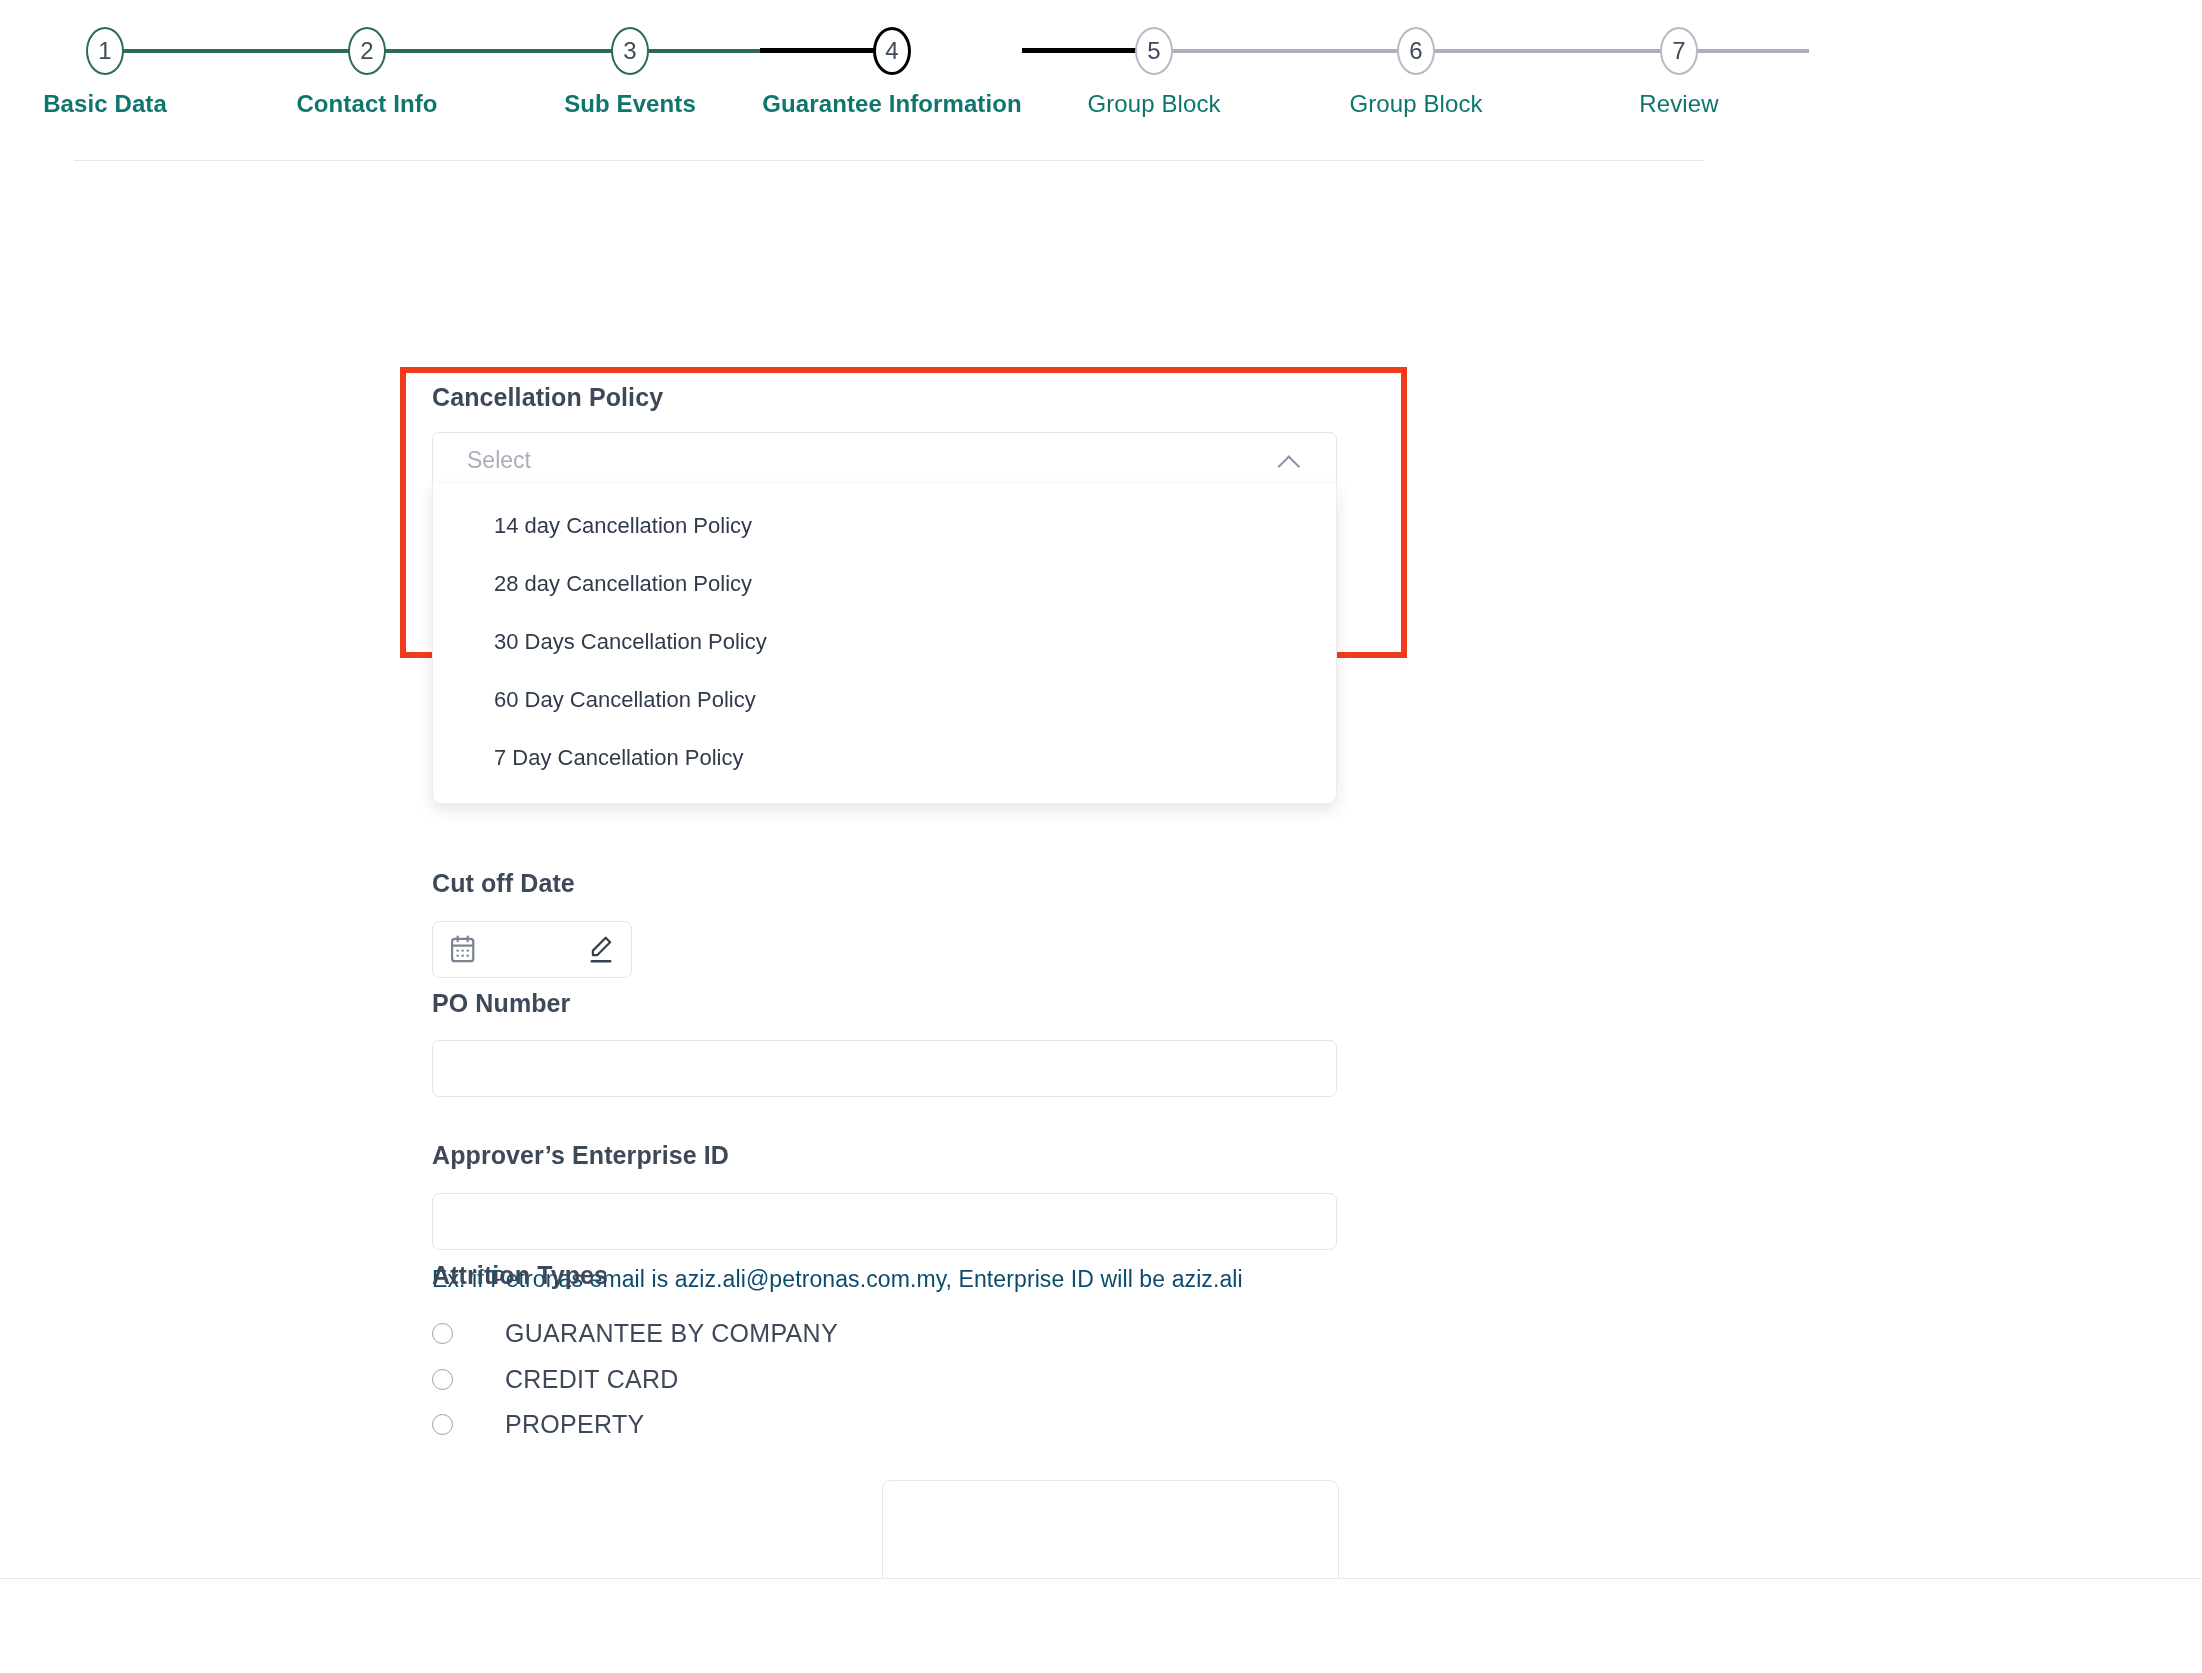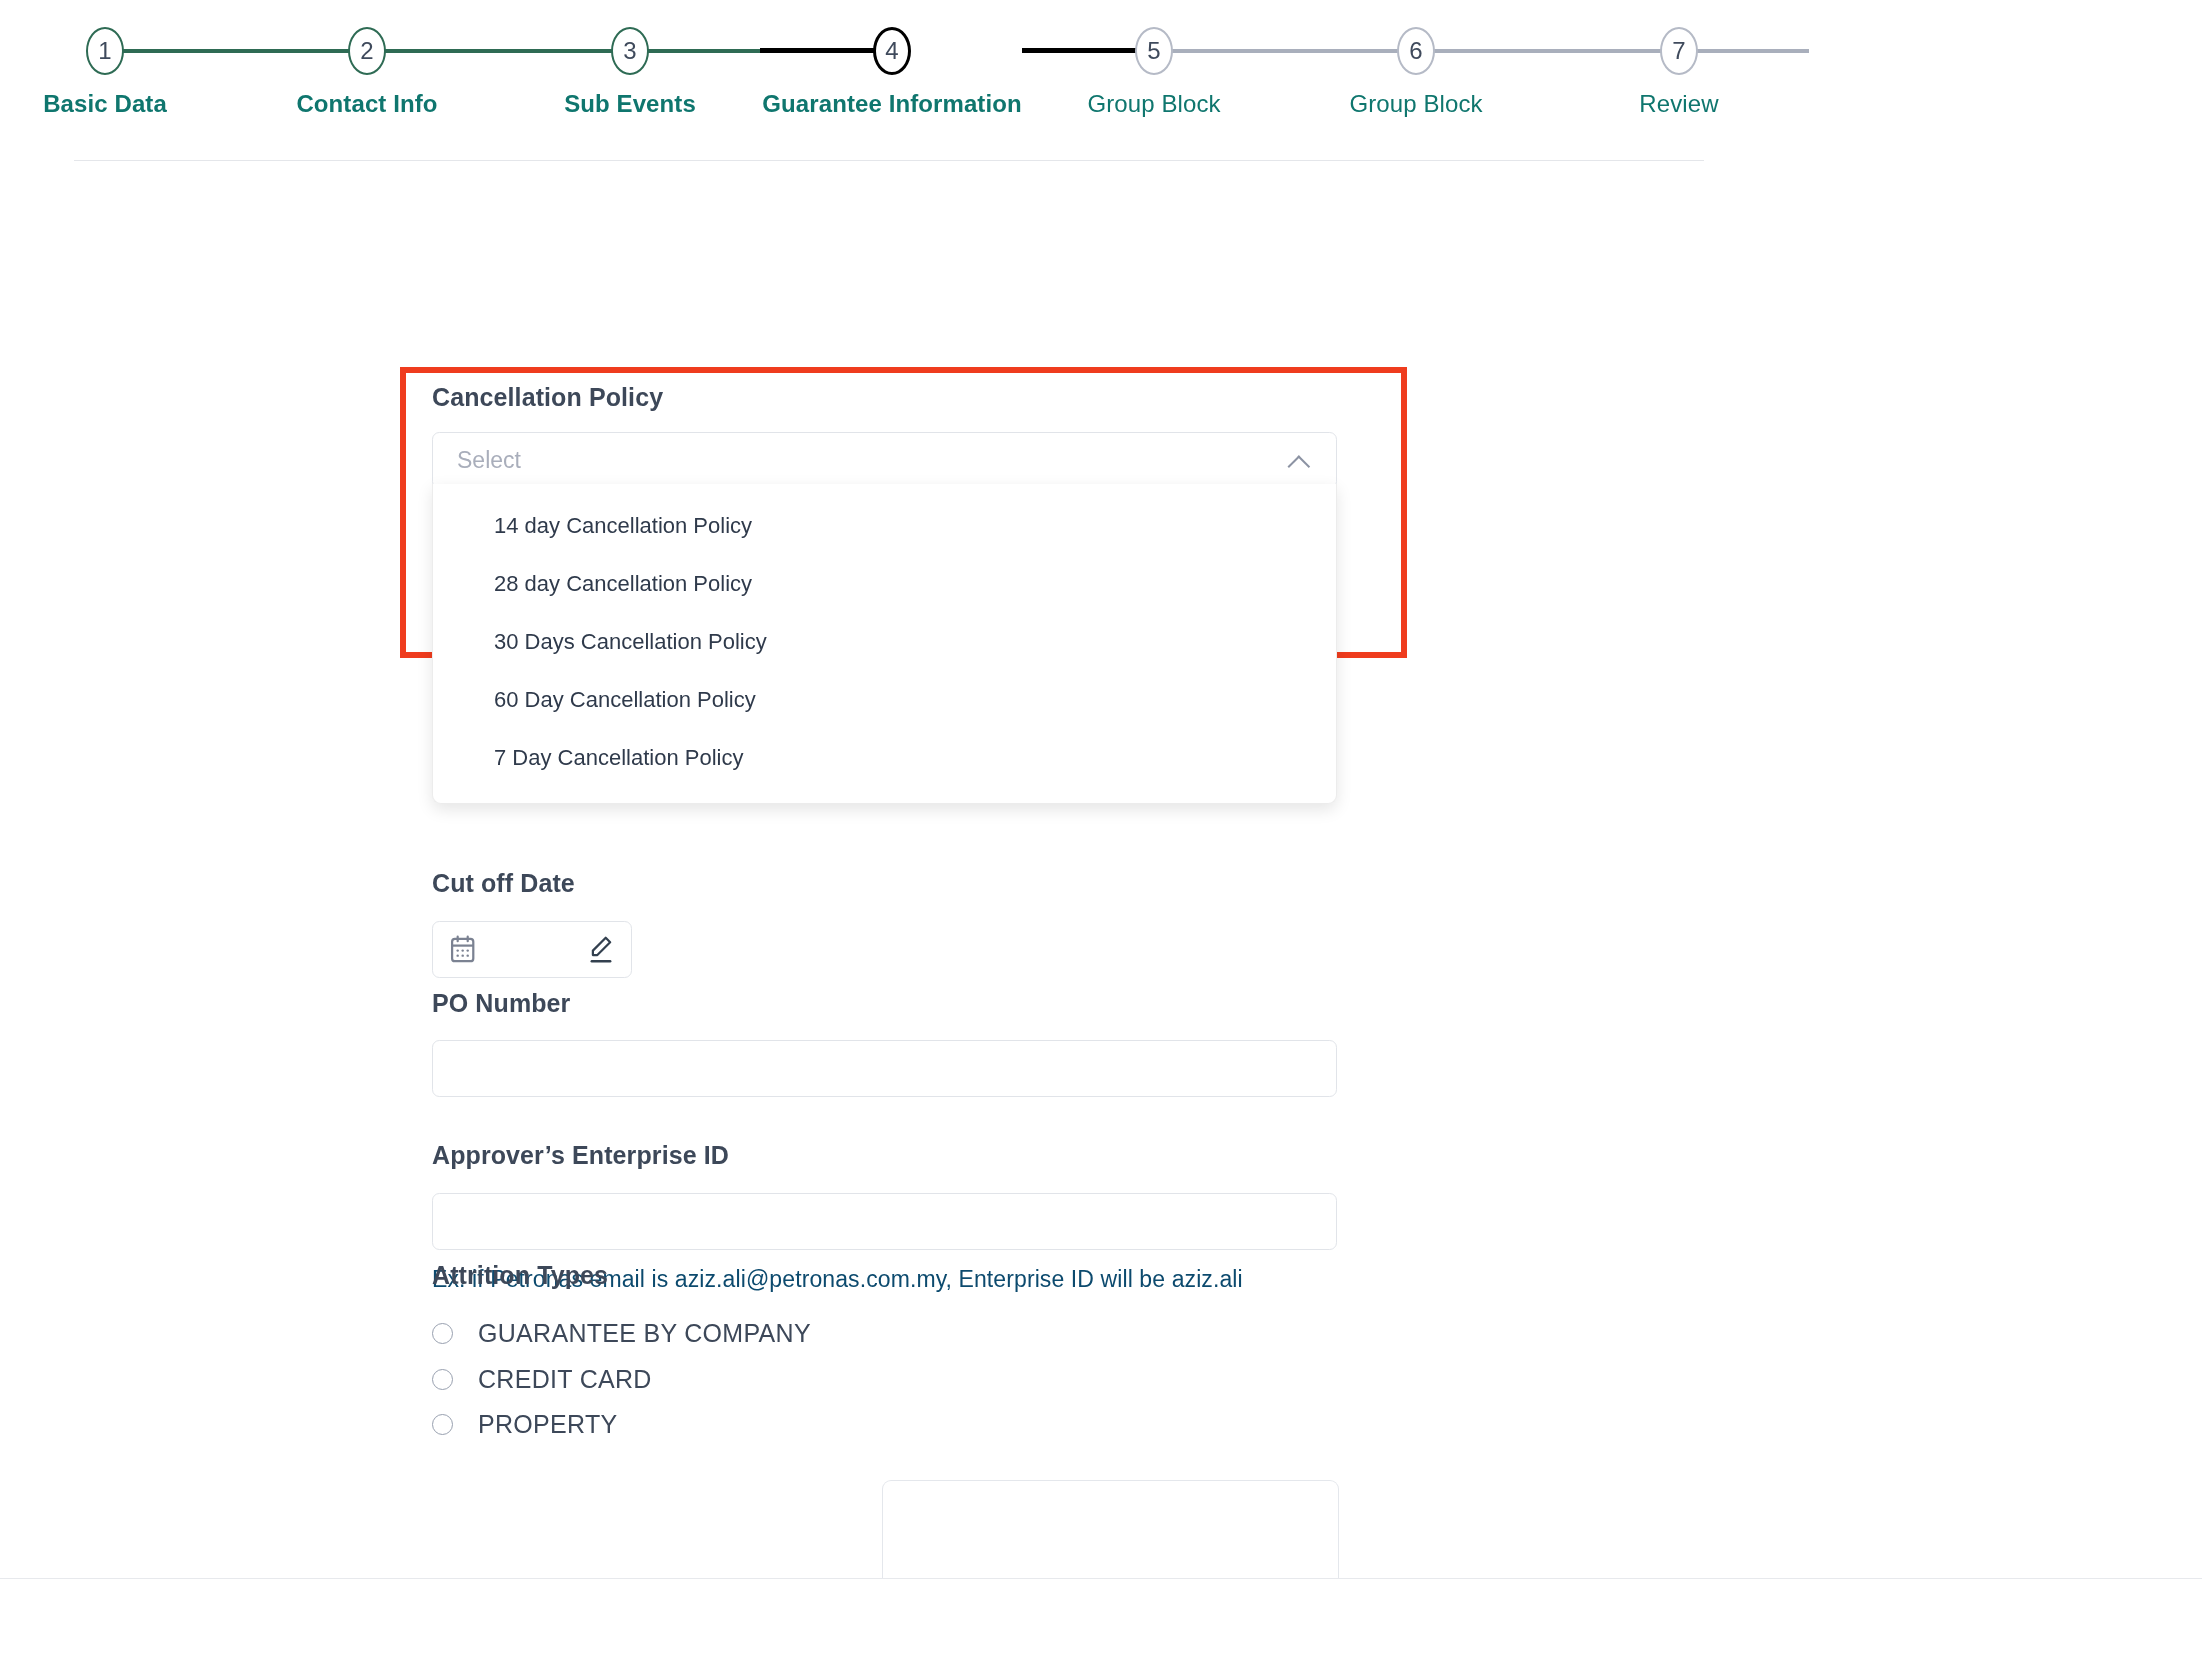--- a/index.html
+++ b/index.html
@@ -111,21 +111,21 @@
   }
 
   .input-box {
     width: 905px;
     height: 57px;
     border: 0.9px solid #e1e4e9;
     border-radius: 7.3px;
     background: #ffffff;
     display: flex;
     align-items: center;
-    padding: 0 24px;
+    padding: 0 34px;
     font-size: 23px;
     color: #2f3a4b;
   }
 
   .placeholder { color: #a9aebb; font-size: 23px; }
 
   .chev {
     margin-left: auto;
     width: 24px;
     height: 24px;
@@ -206,20 +206,21 @@
 
   .cal-icon { width: 27.4px; height: 29px; }
   .pen-icon { margin-left: auto; width: 27.4px; height: 29px; }
 
   
   .radio-row {
     display: flex;
     align-items: center;
     height: 41px;
     margin-top: 4.6px;
+    gap: 27px;
   }
   .radio-dot {
     width: 21px;
     height: 21px;
     border: 1.8px solid #98a0af;
     border-radius: 50%;
     background: #fff;
     flex: none;
   }
   .radio-label {

